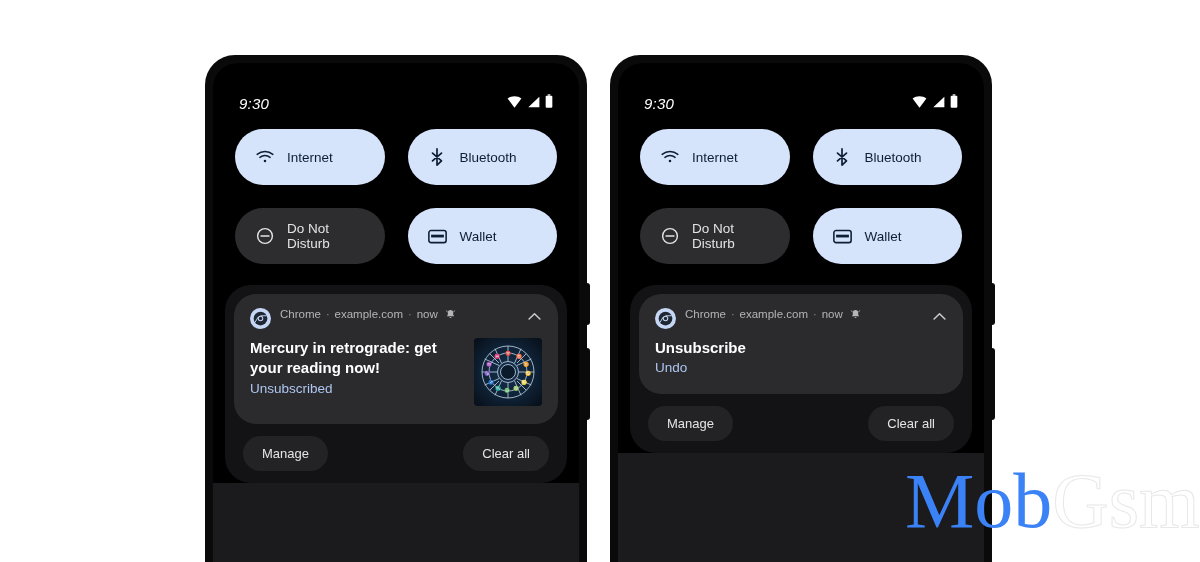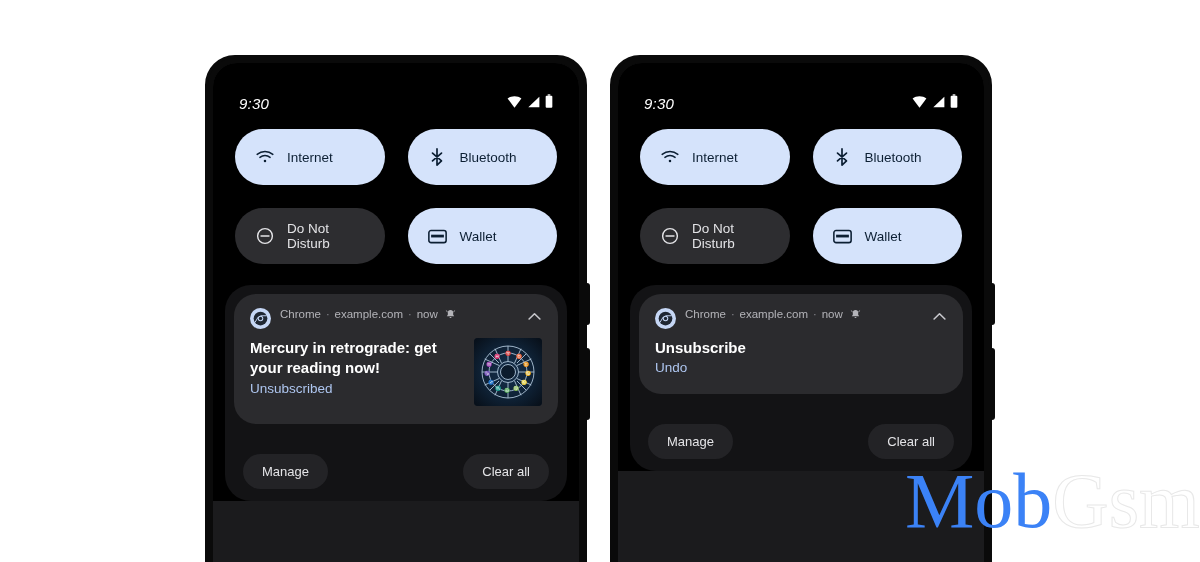--- a/index.html
+++ b/index.html
@@ -112,21 +112,20 @@
     display: flex; align-items: center; justify-content: space-between;
     padding: 12px 9px 12px 9px;
   }
   .pill {
     background: #232326; color: #e4e4e7;
     font-size: 13px;
     border-radius: 19px;
     padding: 10px 19px;
     border: none;
     font-family: inherit;
-    margin-top: 18px;
   }
 
   
   .blank-fill { background: #1b1b1d; flex: 1 1 auto; }
   .screen-inner { display: flex; flex-direction: column; height: 100%; background: #1b1b1d; }
   .screen-top { background: #000; }
 
   
   .watermark {
     position: absolute;

